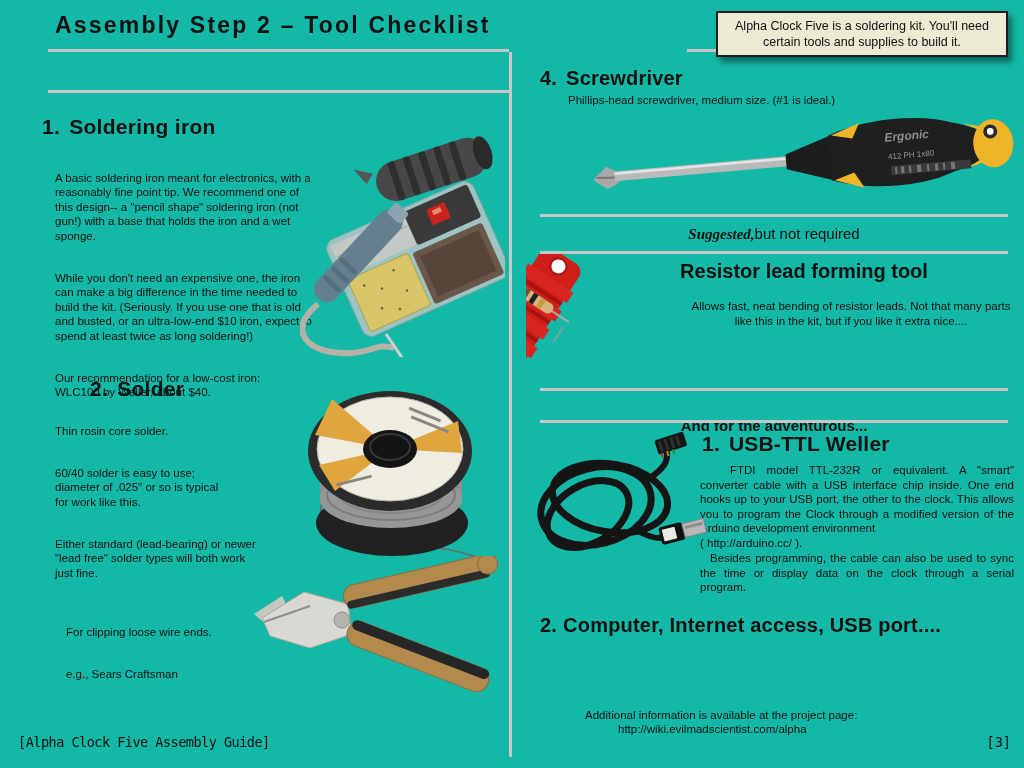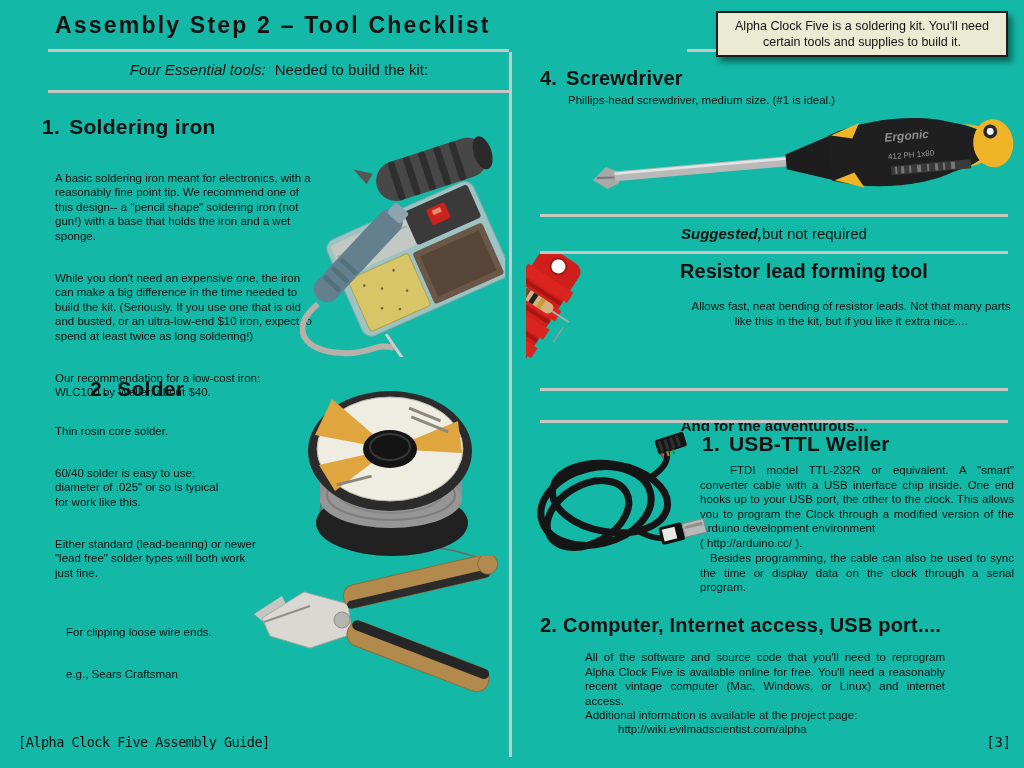--- a/index.html
+++ b/index.html
@@ -25,44 +25,41 @@
   
   .h1l{font-size:21px;font-weight:600;letter-spacing:.3px;}
   .h1l .num{margin-right:9px;}
   .h1r{font-size:20px;font-weight:600;letter-spacing:.2px;}
   .h1r .num{margin-right:9px;}
   .body{font-size:11.5px;line-height:14.5px;white-space:pre-line;}
   .just{text-align:justify;}
   .center{text-align:center;}
   .mb{margin-bottom:13px;}
   .subhead{font-size:15px;font-weight:600;}
-  .subhead .emph{font-style:italic;font-weight:600;}
+  .subhead .emph{font-style:italic;font-weight:600;font-family:Liberation Serif, serif;}
   #footerL{left:18px;top:734px;font-family:"DejaVu Sans Mono",monospace;font-size:13.5px;letter-spacing:-.5px;}
   #footerR{right:13px;top:734px;font-family:"DejaVu Sans Mono",monospace;font-size:13.5px;}
   svg{display:block;}
 </style>
 </head>
 <body>
 
 <div id="page">
 
   <div class="abs" id="title">Assembly Step 2 – Tool Checklist</div>
 
   <div class="abs" id="notebox">
     <span>Alpha Clock Five is a soldering kit.  You'll need certain tools and supplies to build it.</span>
   </div>
 
   <div class="rule" style="left:48px;top:49px;width:461px;"></div>
   <div class="rule" style="left:687px;top:49px;width:29px;"></div>
   <div class="rule" style="left:48px;top:90px;width:461px;"></div>
   <div class="vrule" style="left:509px;top:52px;height:705px;"></div>
 
-  <div class="abs" id="lefthdr">
-    <span class="emph">Four Essential tools:</span><span>Needed to build the kit:</span>
-  </div>
 
   <div class="abs h1l" style="left:42px;top:115px;">
     <span class="num">1.</span><span>Soldering iron</span>
   </div>
   <div class="abs body" style="left:55px;top:156px;width:258px;">
     <div class="mb">A basic soldering iron meant for electronics, with a reasonably fine point tip. We recommend one of this design-- a "pencil shape" soldering iron (not gun!) with a base that holds the iron and a wet sponge.</div>
     <div class="mb">While you don't need an expensive one, the iron can make a big difference in the time needed to build the kit. (Seriously. If you use one that is old and busted, or an ultra-low-end $10 iron, expect to spend at least twice as long soldering!)</div>
     <div>Our recommendation for a low-cost iron:
  WLC100 by Weller, about $40.</div>
   </div>
@@ -258,17 +255,16 @@
       <rect x="142" y="95" width="24" height="18" rx="3" fill="#111"></rect>
       <rect x="145" y="98" width="13" height="12" fill="#e8e8e4"></rect>
       <rect x="166" y="97" width="22" height="14" fill="#b9b9b9" stroke="#868686"></rect>
       <rect x="168" y="100" width="18" height="3" fill="#8f8f8f"></rect>
     </g>
   </svg>
 
   <div class="abs h1r" style="left:540px;top:614px;">
     <span class="num" style="margin-right:6px;">2.</span><span>Computer, Internet access, USB port....</span>
   </div>
-  <div class="abs body just" style="left:585px;top:650px;width:360px;">All of the software and source code that you'll need to reprogram Alpha Clock Five is available online for free. You'll need a reasonably recent vintage computer (Mac, Windows, or Linux) and internet access.</div>
   <div class="abs body" style="left:585px;top:708px;width:380px;">Additional information is available at the project page:</div>
   <div class="abs body" style="left:618px;top:722px;width:360px;">http://wiki.evilmadscientist.com/alpha</div>
 
 </div>
 
 </body></html>

